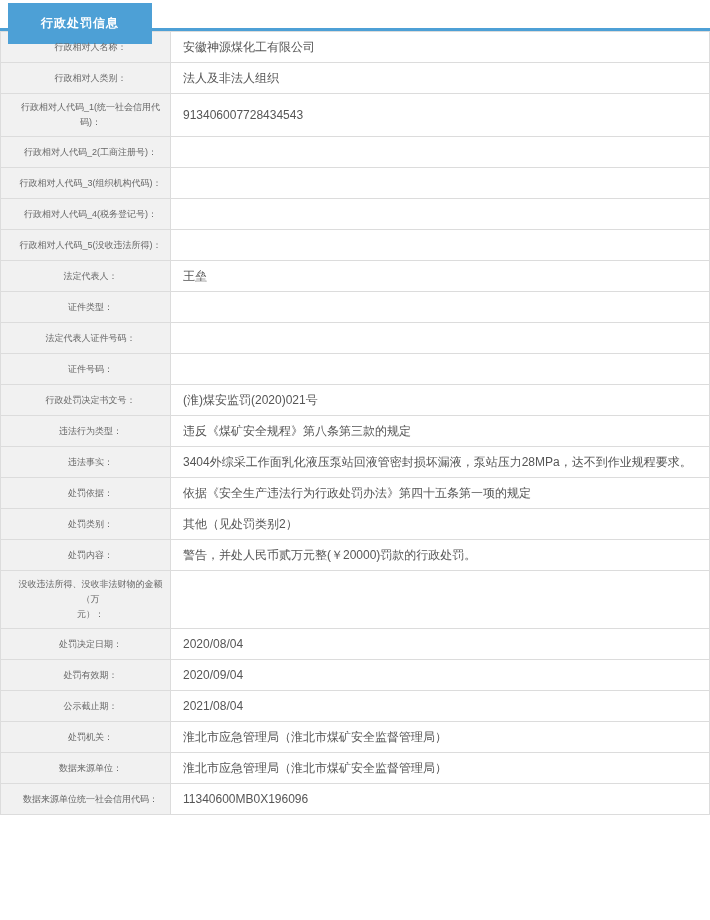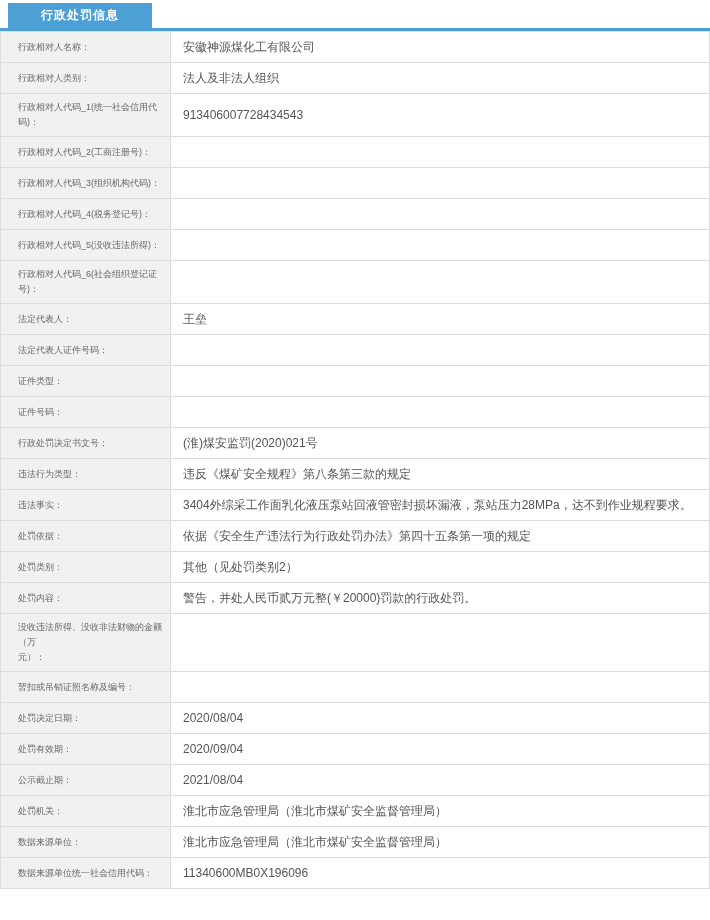--- a/index.html
+++ b/index.html
@@ -19,42 +19,42 @@
     background: #ffffff;
   }
   .tab {
     display: inline-block;
     background: #4da0d6;
     color: #ffffff;
     font-weight: bold;
     font-size: 12px;
     height: 25px;
     line-height: 25px;
-    padding: 0 33px;
+    padding: 8px 33px;
     letter-spacing: 1px;
     cursor: pointer;
   }
 
   
   table.info-table {
     width: 710px;
     border-collapse: collapse;
     table-layout: fixed;
   }
   td {
     border: 1px solid #dcdcdc;
     height: 31px;
     box-sizing: border-box;
     vertical-align: middle;
     overflow: hidden;
   }
   td.label {
     width: 170px;
     background: #f1f1f1;
-    text-align: left;
+    text-align: center;
     padding: 6px 7px 6px 17px;
     font-size: 9px;
     line-height: 15px;
     color: #666666;
     white-space: pre-line;
   }
   td.value {
     background: #ffffff;
     padding: 6px 4px 6px 12px;
     font-size: 12px;
@@ -96,33 +96,29 @@
         </tr>
         <tr>
           <td class="label">行政相对人代码_4(税务登记号)：</td>
           <td class="value"></td>
         </tr>
         <tr>
           <td class="label">行政相对人代码_5(没收违法所得)：</td>
           <td class="value"></td>
         </tr>
         <tr>
-          <td class="label">行政相对人代码_6(社会组织登记证号)：</td>
-          <td class="value"></td>
-        </tr>
-        <tr>
           <td class="label">法定代表人：</td>
           <td class="value">王垒</td>
         </tr>
         <tr>
-          <td class="label">法定代表人证件号码：</td>
+          <td class="label">证件类型：</td>
           <td class="value"></td>
         </tr>
         <tr>
-          <td class="label">证件类型：</td>
+          <td class="label">法定代表人证件号码：</td>
           <td class="value"></td>
         </tr>
         <tr>
           <td class="label">证件号码：</td>
           <td class="value"></td>
         </tr>
         <tr>
           <td class="label">行政处罚决定书文号：</td>
           <td class="value">(淮)煤安监罚(2020)021号</td>
         </tr>
@@ -145,24 +141,20 @@
         <tr>
           <td class="label">处罚内容：</td>
           <td class="value">警告，并处人民币贰万元整(￥20000)罚款的行政处罚。</td>
         </tr>
         <tr>
           <td class="label">没收违法所得、没收非法财物的金额（万
 元）：</td>
           <td class="value"></td>
         </tr>
         <tr>
-          <td class="label">暂扣或吊销证照名称及编号：</td>
-          <td class="value"></td>
-        </tr>
-        <tr>
           <td class="label">处罚决定日期：</td>
           <td class="value">2020/08/04</td>
         </tr>
         <tr>
           <td class="label">处罚有效期：</td>
           <td class="value">2020/09/04</td>
         </tr>
         <tr>
           <td class="label">公示截止期：</td>
           <td class="value">2021/08/04</td>

